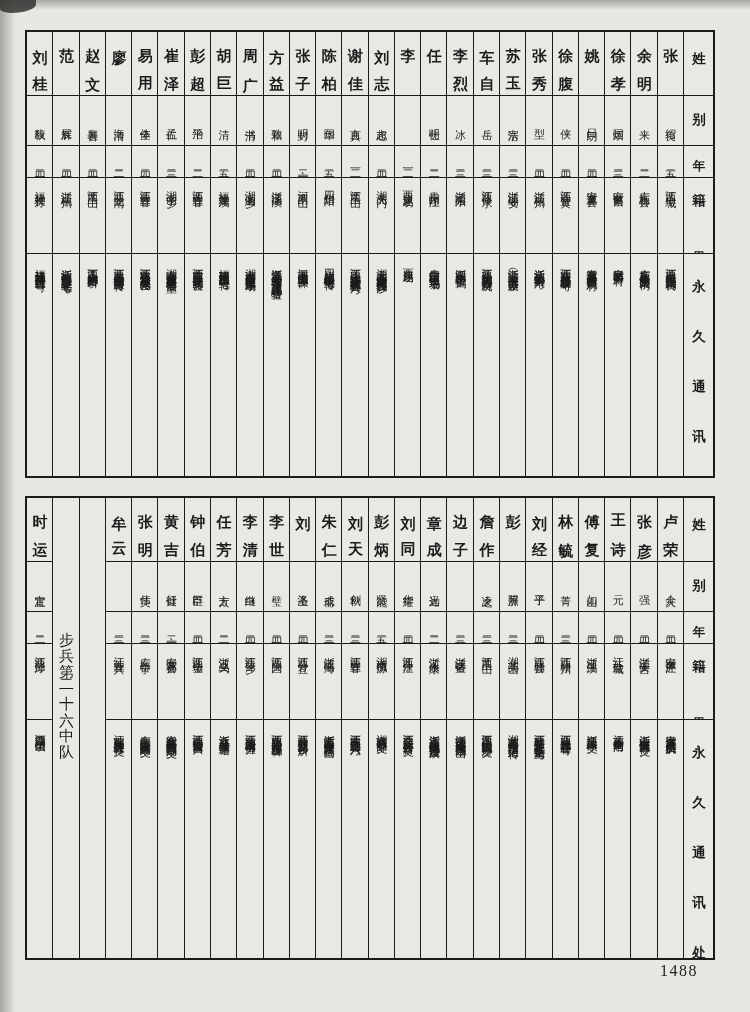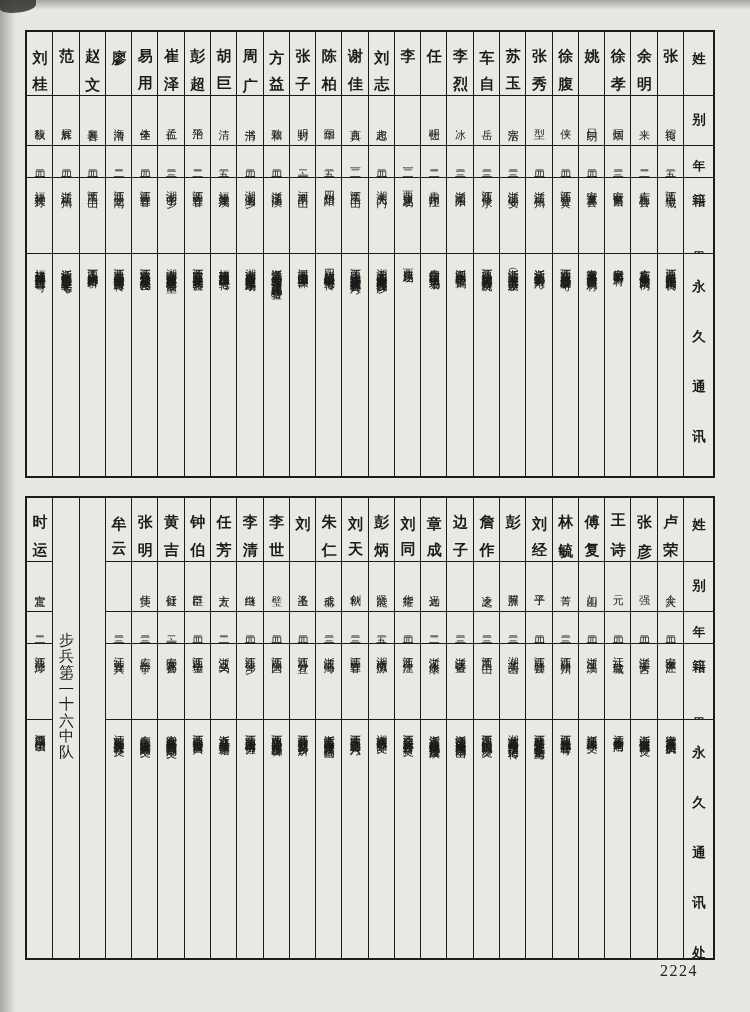--- a/index.html
+++ b/index.html
@@ -917,14 +917,14 @@
         </div>
     <div class="cell c-origin">
           <span class="v">江西彭泽</span>
         </div>
     <div class="cell c-addr">
           <span class="v">江西湖口棠山镇</span>
         </div>
   </div>
     </div>
 
-  <div class="page-number">2224</div>
+  <div class="page-number">1488</div>
 </div>
 
 </body></html>

